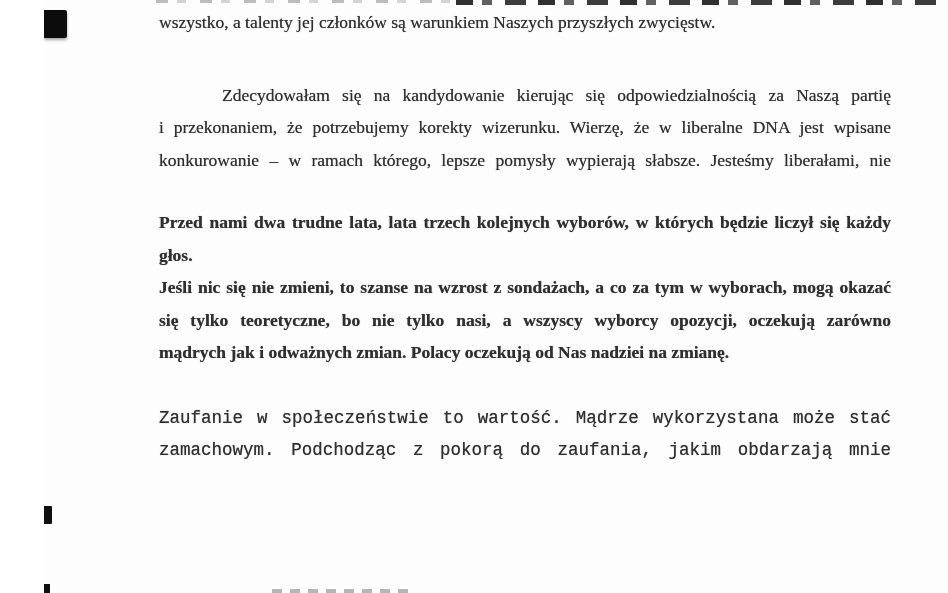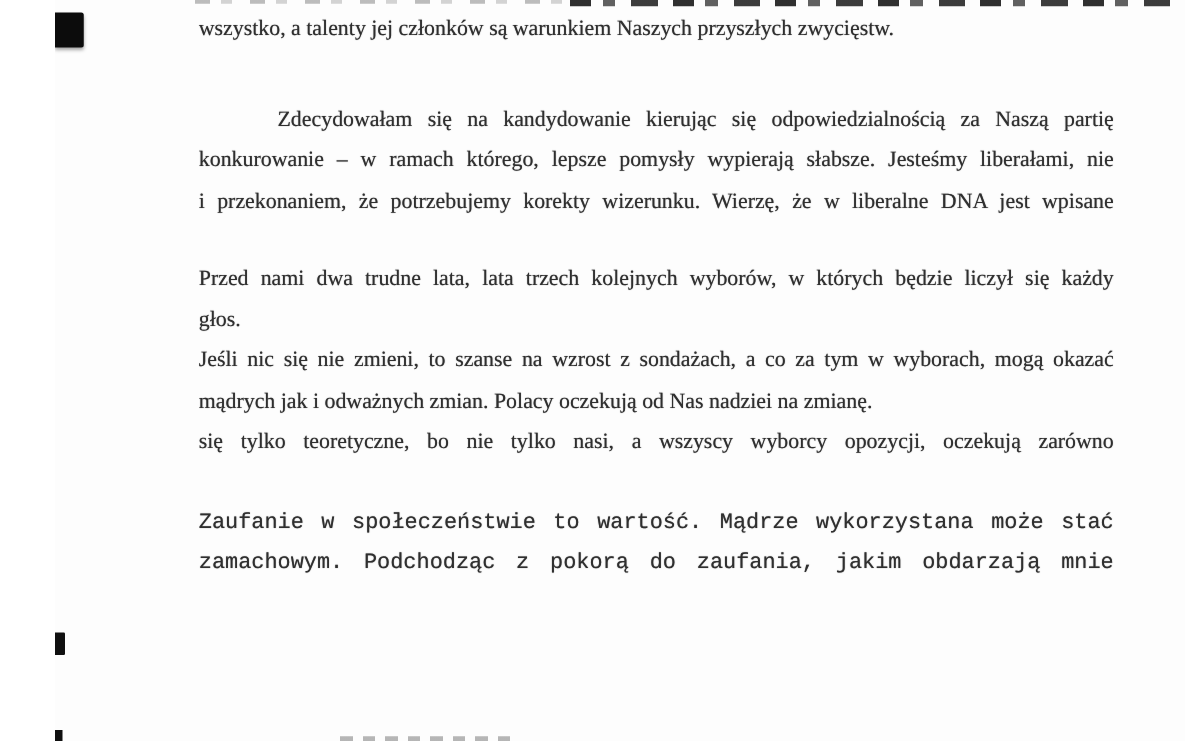--- a/index.html
+++ b/index.html
@@ -17,21 +17,21 @@
     position: absolute;
     left: 115px;
     top: 6px;
     width: 732px;
     color: #2f2f2f;
     font-size: 17.5px;
     text-shadow: 0 0 0.8px rgba(55,55,55,0.75);
   }
   .para { margin: 0; }
   .para + .para.gap-lg { margin-top: 40px; }
-  .para + .para.gap-md { margin-top: 30px; }
+  .para + .para.gap-md { margin-top: 30px; font-weight: bold; }
   .para + .para.gap-xl { margin-top: 33px; font-family: Liberation Mono, monospace; }
   .line {
     height: 32.5px;
     line-height: 32.5px;
     overflow: hidden;
     text-align: justify;
     text-align-last: justify;
     white-space: normal;
   }
   .line.left { text-align-last: left; }
@@ -85,30 +85,30 @@
   <div class="artifact bottom-dashes"></div>
 
   <div class="textcol">
 
     <div class="para">
       <div class="line left">wszystko, a talenty jej członków są warunkiem Naszych przyszłych zwycięstw.</div>
     </div>
 
     <div class="para gap-lg">
       <div class="line indent">Zdecydowałam się na kandydowanie kierując się odpowiedzialnością za Naszą partię</div>
+      <div class="line">i przekonaniem, że potrzebujemy korekty wizerunku. Wierzę, że w liberalne DNA jest wpisane</div>
       <div class="line">konkurowanie – w ramach którego, lepsze pomysły wypierają słabsze. Jesteśmy liberałami, nie</div>
-      <div class="line">i przekonaniem, że potrzebujemy korekty wizerunku. Wierzę, że w liberalne DNA jest wpisane</div>
     </div>
 
     <div class="para gap-md">
       <div class="line">Przed nami dwa trudne lata, lata trzech kolejnych wyborów, w których będzie liczył się każdy</div>
       <div class="line left">głos.</div>
       <div class="line">Jeśli nic się nie zmieni, to szanse na wzrost z sondażach, a co za tym w wyborach, mogą okazać</div>
+      <div class="line">się tylko teoretyczne, bo nie tylko nasi, a wszyscy wyborcy opozycji, oczekują zarówno</div>
       <div class="line left">mądrych jak i odważnych zmian. Polacy oczekują od Nas nadziei na zmianę.</div>
-      <div class="line">się tylko teoretyczne, bo nie tylko nasi, a wszyscy wyborcy opozycji, oczekują zarówno</div>
     </div>
 
     <div class="para gap-xl">
       <div class="line">Zaufanie w społeczeństwie to wartość. Mądrze wykorzystana może stać się kołem</div>
       <div class="line">zamachowym. Podchodząc z pokorą do zaufania, jakim obdarzają mnie Polacy, lecz bez</div>
     </div>
 
   </div>
 </div>
 

